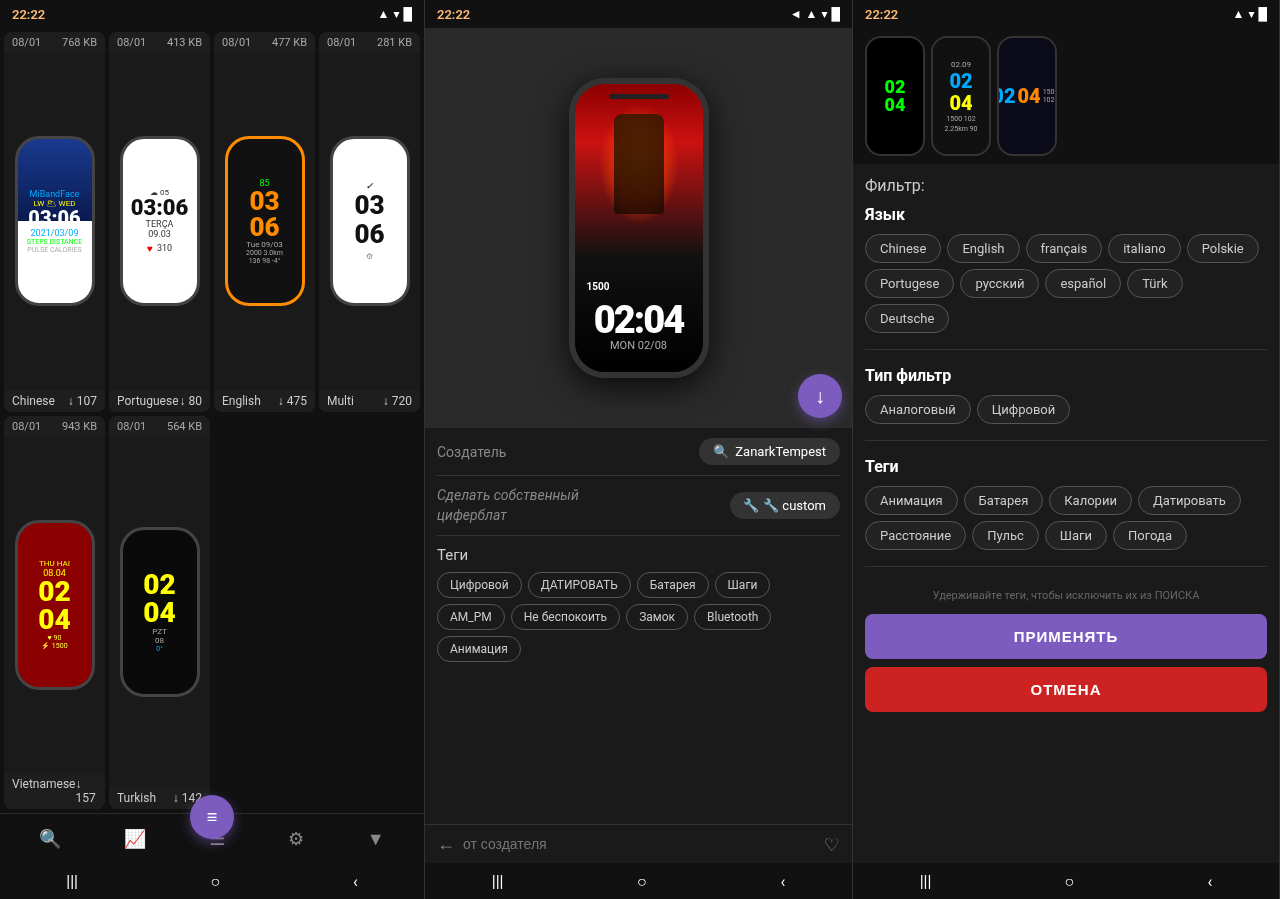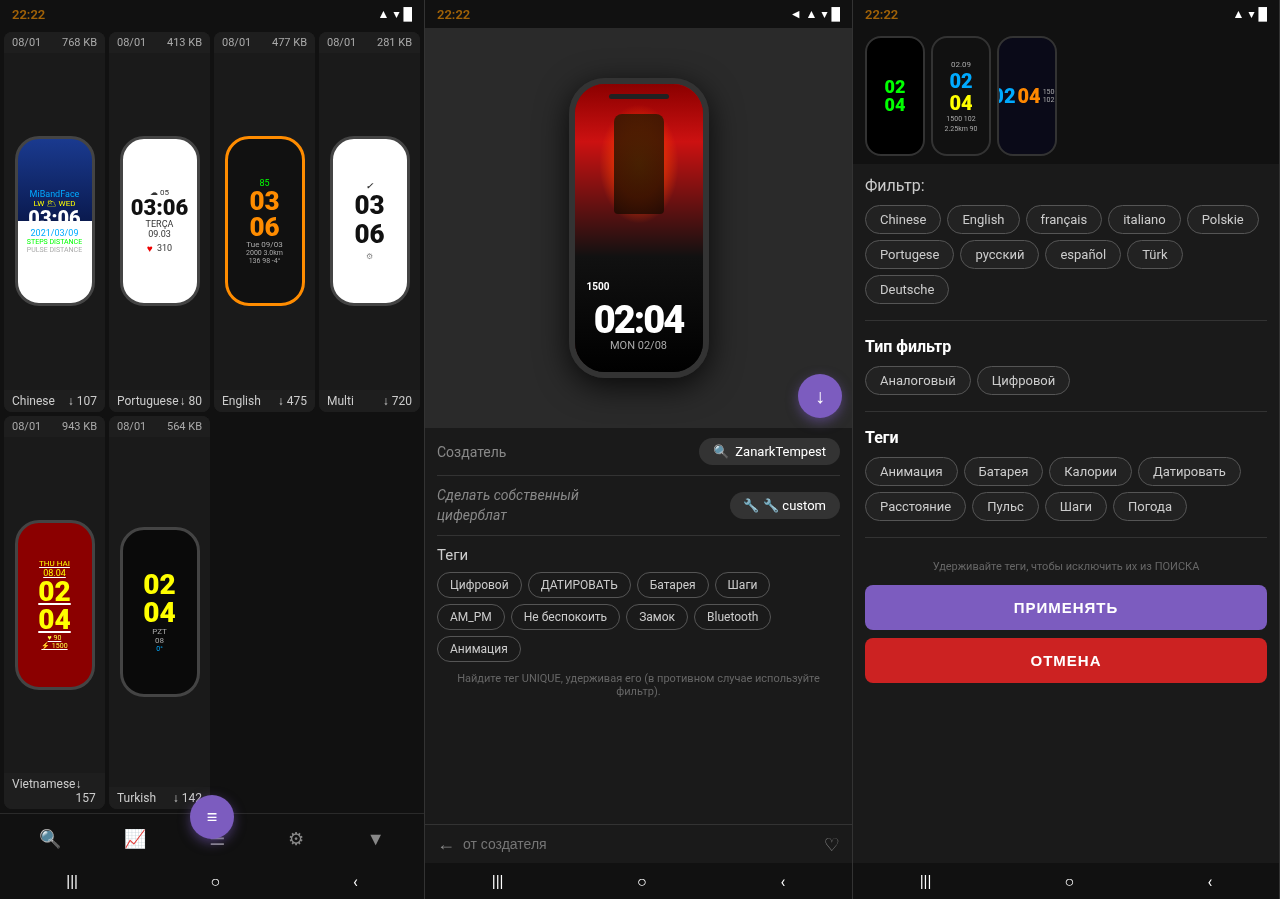--- a/index.html
+++ b/index.html
@@ -27,21 +27,21 @@
     .status-bar {
       display: flex;
       justify-content: space-between;
       align-items: center;
       padding: 4px 12px;
       background: #111;
       height: 28px;
       flex-shrink: 0;
     }
     .status-time {
-      color: #a16207;
+      color: #fdba74;
       font-size: 13px;
       font-weight: 600;
     }
     .status-icons {
       display: flex;
       gap: 4px;
       align-items: center;
       color: #fff;
       font-size: 12px;
     }
@@ -429,21 +429,21 @@
         <span>768 KB</span>
       </div>
       <div class="watch-card-img">
         <div class="watch-device colored-bg" style="background: linear-gradient(180deg,#1a3a8f 0%,#0a1a4f 50%,#fff 50%);">
           <div class="wf-display" style="padding:6px;">
             <div style="color:#0af;font-size:9px;">MiBandFace</div>
             <div style="color:#ff0;font-size:8px;">LW 🌥 WED</div>
             <div class="wf-time" style="color:#fff;font-size:20px;">03:06</div>
             <div class="wf-date" style="color:#0af;">2021/03/09</div>
             <div style="color:#0f0;font-size:7px;">STEPS DISTANCE</div>
-            <div style="color:#aaa;font-size:7px;">PULSE DISTANCE</div>
+            <div style="color:#aaa;font-size:7px;">PULSE CALORIES</div>
           </div>
         </div>
       </div>
       <div class="watch-card-footer">
         <span>Chinese</span>
         <span>↓ 107</span>
       </div>
     </div>
 
     <div class="watch-card">
@@ -515,21 +515,21 @@
       </div>
     </div>
 
     <div class="watch-card">
       <div class="watch-card-meta">
         <span>08/01</span>
         <span>943 KB</span>
       </div>
       <div class="watch-card-img">
         <div class="watch-device" style="background: #8b0000;">
-          <div class="wf-display" style="padding:4px;text-decoration:underline;">
+          <div class="wf-display" style="padding:4px;">
             <div style="color:#ff0;font-size:8px;">THU HAI</div>
             <div style="color:#ff0;font-size:9px;">08.04</div>
             <div style="color:#ff0;font-size:28px;font-weight:900;line-height:1;">02</div>
             <div style="color:#ff0;font-size:28px;font-weight:900;line-height:1;">04</div>
             <div style="color:#ff4;font-size:7px;">♥ 90</div>
             <div style="color:#ff4;font-size:7px;">⚡ 1500</div>
           </div>
         </div>
       </div>
       <div class="watch-card-footer">
@@ -639,21 +639,20 @@
         <div class="tag-pill">Цифровой</div>
         <div class="tag-pill">ДАТИРОВАТЬ</div>
         <div class="tag-pill">Батарея</div>
         <div class="tag-pill">Шаги</div>
         <div class="tag-pill">AM_PM</div>
         <div class="tag-pill">Не беспокоить</div>
         <div class="tag-pill">Замок</div>
         <div class="tag-pill">Bluetooth</div>
         <div class="tag-pill">Анимация</div>
       </div>
-      <div class="hint-text">Найдите тег UNIQUE, удерживая его (в противном случае используйте фильтр).</div>
     </div>
   </div>
 
   <div class="detail-bottom">
     <span class="back-icon">←</span>
     <input class="creator-input" placeholder="от создателя" style="">
     <span class="heart-icon">♡</span>
   </div>
 
   <div class="android-nav">
@@ -692,20 +691,21 @@
       <div style="color:#aaa;font-size:7px;">1500 102</div>
       <div style="color:#aaa;font-size:7px;">2.25km 90</div>
     </div>
   </div>
 
   <div class="filter-scroll">
     <div class="filter-title-main">Фильтр:</div>
 
     
     <div class="filter-section">
+      <div class="filter-section-title">Язык</div>
       <div class="filter-tags">
         <div class="filter-tag">Chinese</div>
         <div class="filter-tag">English</div>
         <div class="filter-tag">français</div>
         <div class="filter-tag">italiano</div>
         <div class="filter-tag">Polskie</div>
         <div class="filter-tag">Portugese</div>
         <div class="filter-tag">русский</div>
         <div class="filter-tag">español</div>
         <div class="filter-tag">Türk</div>

